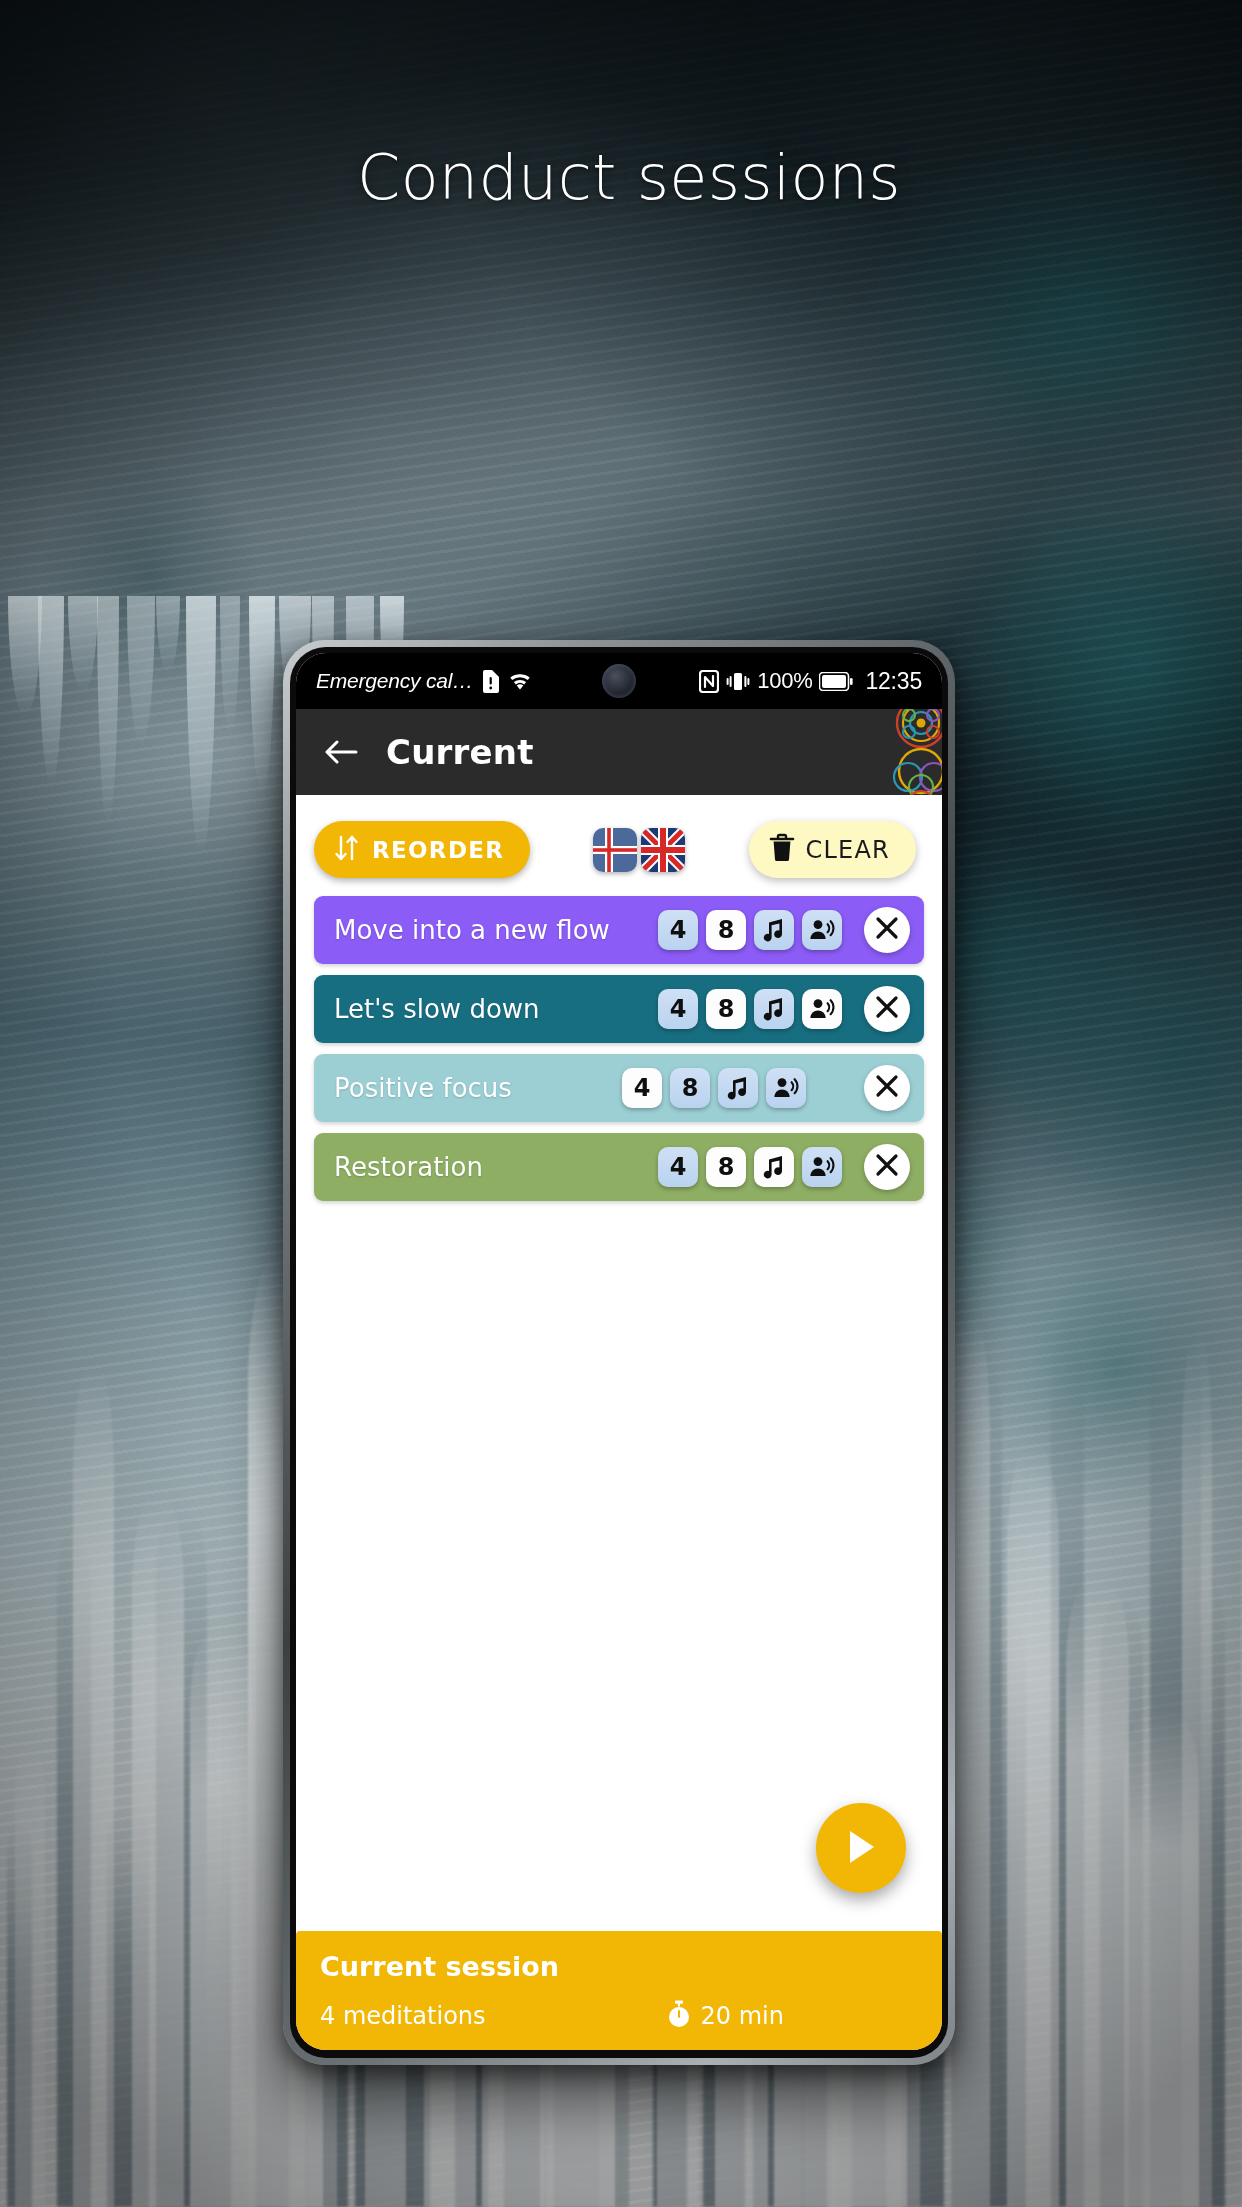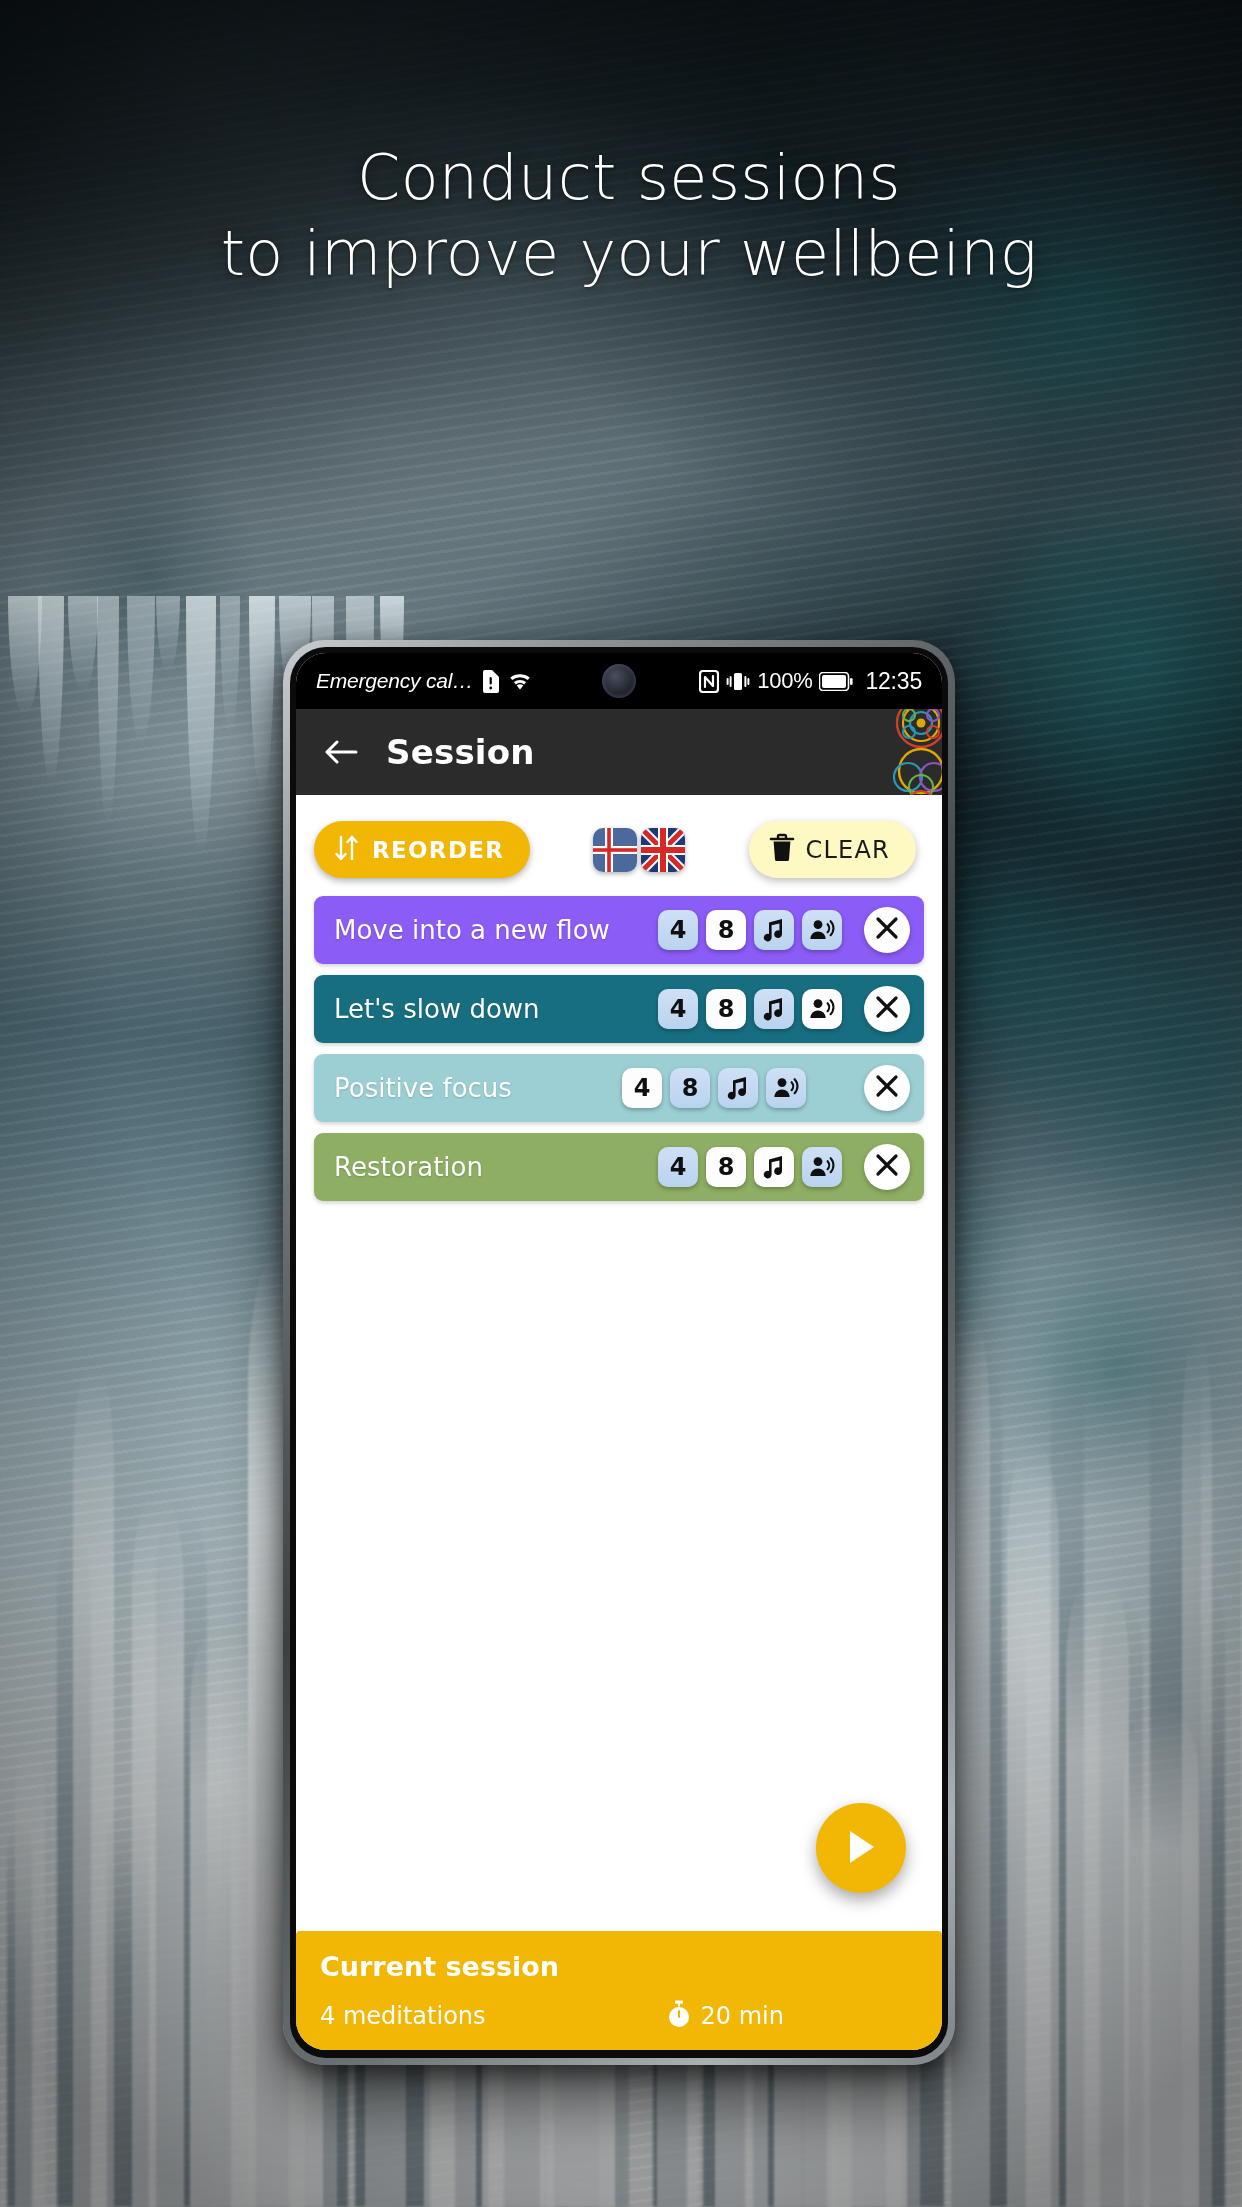--- a/index.html
+++ b/index.html
@@ -261,21 +261,20 @@
       <div class="col" style="left: 85.8%; width: 5.1%; height: 62%; opacity: 0.8;"></div>
       <div class="col" style="left: 90.5%; width: 6%; height: 49%; opacity: 0.9;"></div>
       <div class="col" style="left: 95.2%; width: 2.4%; height: 86%; opacity: 0.5;"></div>
       <div class="col" style="left: 99.9%; width: 3.3%; height: 73%; opacity: 0.6;"></div>
     </div>
   <div class="bg-layer bg-vig"></div>
 </div>
 
 <div id="headline">
   <span class="hl">Conduct sessions</span>
-  <span class="hl">to improve your wellbeing</span>
 </div>
 
 <div id="phone">
  <div id="phone-body">
   <div id="screen">
 
     <div id="statusbar">
       <div class="sb-left">
         <span class="sb-carrier">Emergency cal…</span>
         <span class="sb-ico">
@@ -318,21 +317,21 @@
         <span class="sb-clock">12:35</span>
       </div>
     </div>
 
     <div id="appbar">
       <div id="back-arrow">
         <svg width="36" height="30" viewBox="0 0 36 30">
               <path d="M33 15H4M14 5 4 15l10 10" fill="none" stroke="#fff" stroke-width="3" stroke-linecap="round" stroke-linejoin="round"></path>
             </svg>
       </div>
-      <div id="appbar-title">Session</div>
+      <div id="appbar-title">Current</div>
       <div id="applogo">
         <svg width="74" height="118" viewBox="0 0 74 118">
           <g opacity=".95">
             <circle cx="37" cy="28" r="24" fill="none" stroke="#e0452c" stroke-width="2.4"></circle>
             <circle cx="37" cy="28" r="18" fill="none" stroke="#f2b705" stroke-width="2.2"></circle>
             <circle cx="37" cy="28" r="11" fill="none" stroke="#2aa4c4" stroke-width="2.2"></circle>
             <circle cx="25" cy="20" r="6" fill="none" stroke="#6fc04a" stroke-width="2"></circle>
             <circle cx="49" cy="20" r="6" fill="none" stroke="#9b59d0" stroke-width="2"></circle>
             <circle cx="25" cy="37" r="6" fill="none" stroke="#2aa4c4" stroke-width="2"></circle>
             <circle cx="49" cy="37" r="6" fill="none" stroke="#e0452c" stroke-width="2"></circle>

